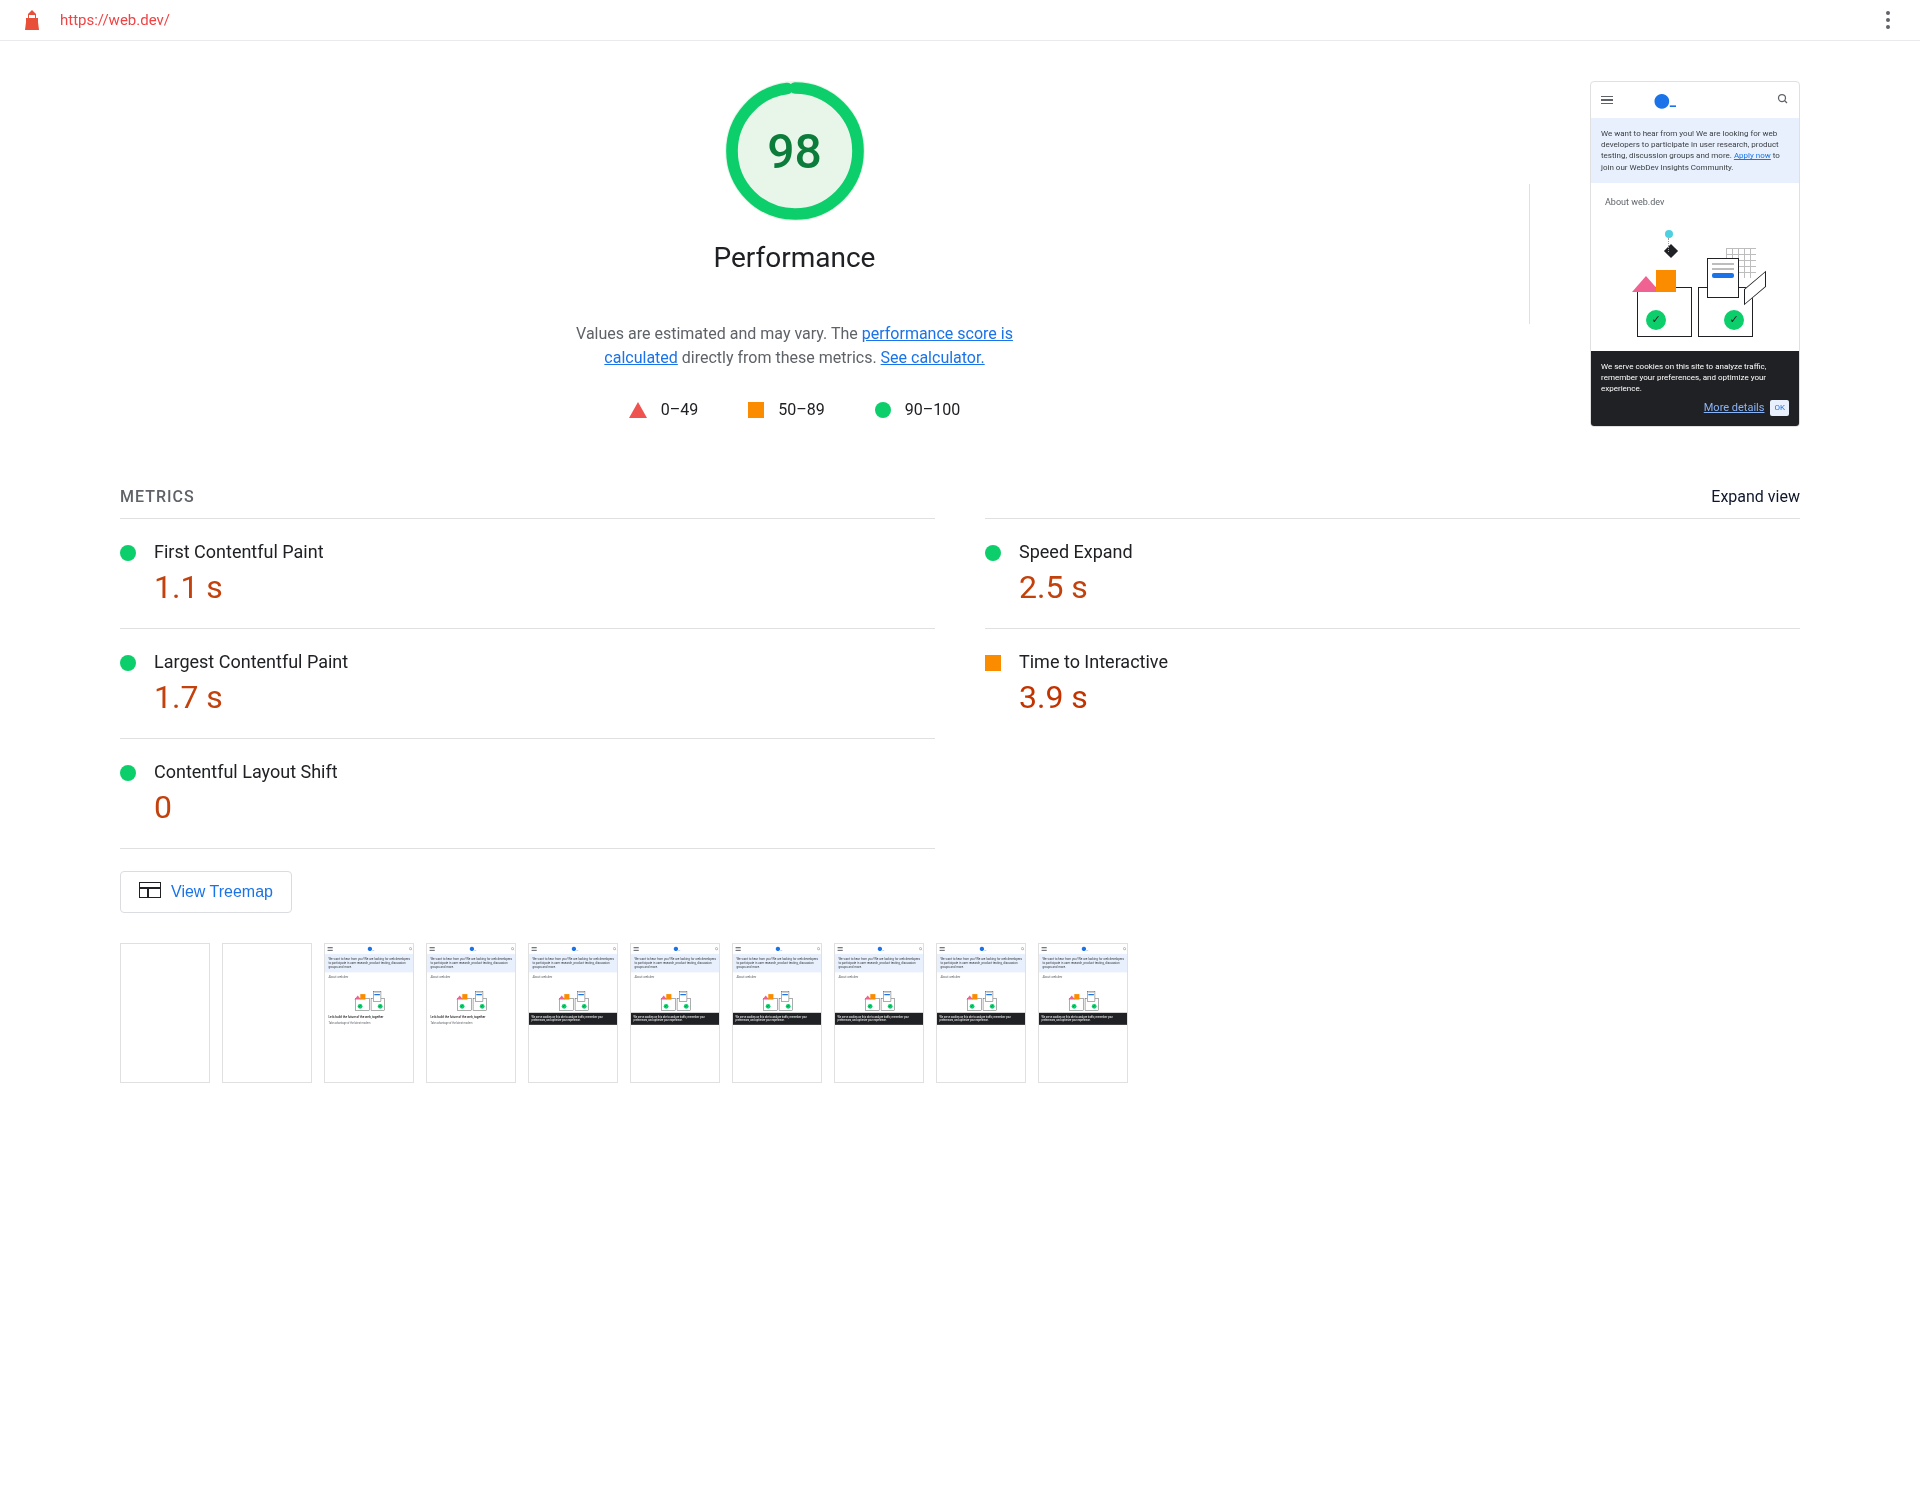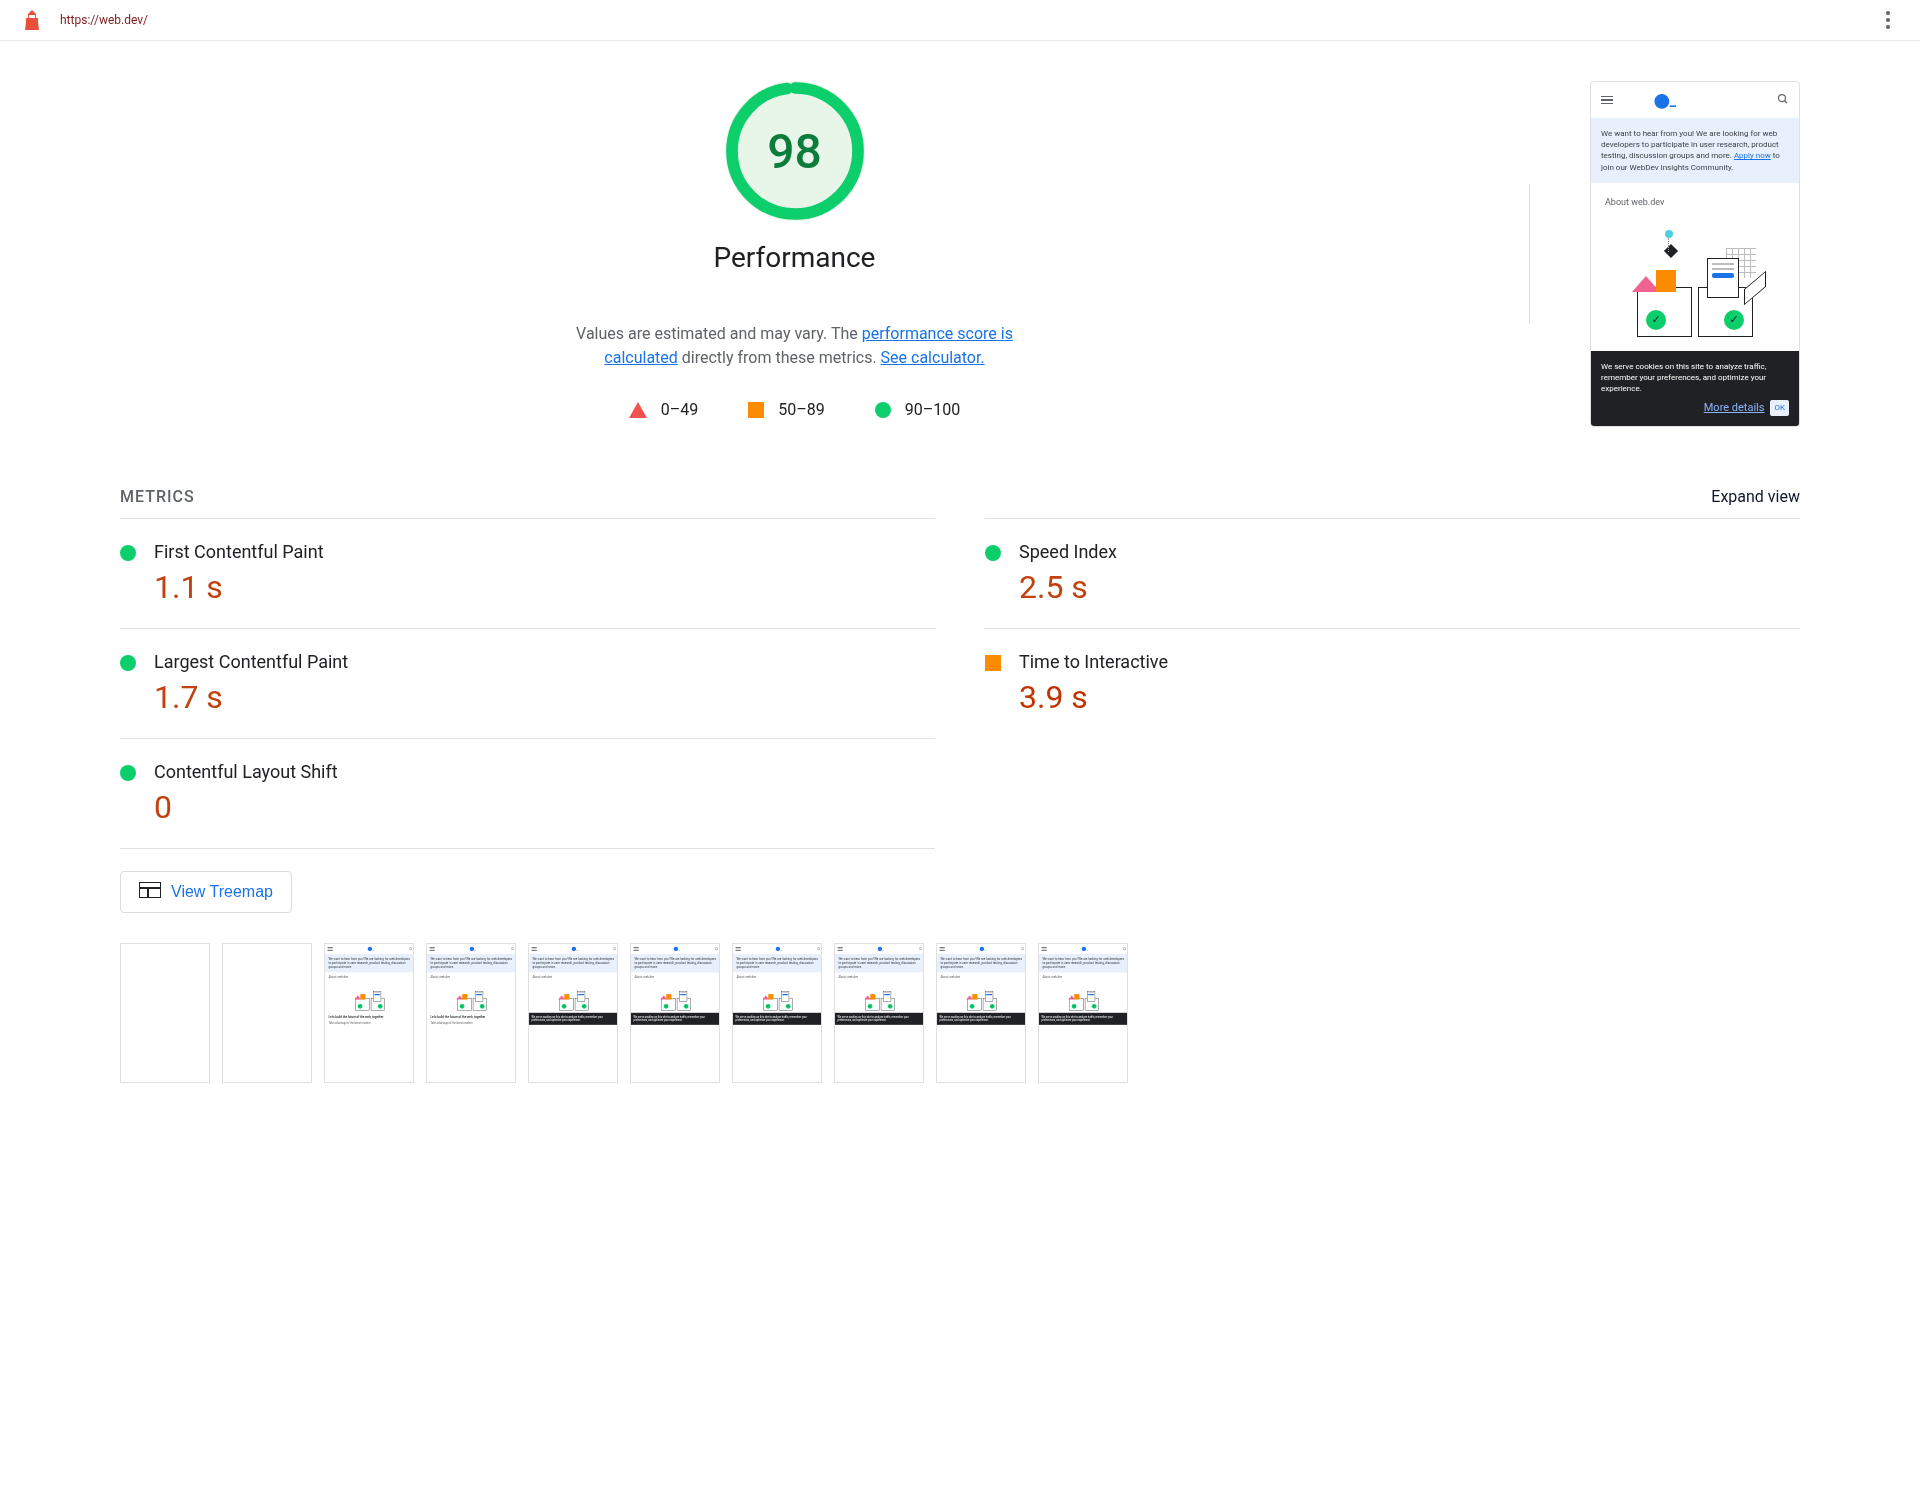--- a/index.html
+++ b/index.html
@@ -1,20 +1,20 @@
 <!DOCTYPE html>
 <html><head>
   <meta charset="utf-8">
   <style>
     * { margin: 0; padding: 0; box-sizing: border-box; }
     body { font-family: -apple-system, BlinkMacSystemFont, 'Segoe UI', Roboto, Arial, sans-serif; color: #202124; background: #fff; }
     
     .header { display: flex; align-items: center; padding: 8px 20px; border-bottom: 1px solid #e8eaed; }
     .lighthouse-icon { width: 24px; height: 24px; margin-right: 16px; }
-    .url-text { font-size: 12px; color: #7f1d1d; }
+    .url-text { font-size: 15px; color: #ef4444; }
     .header-spacer { flex: 1; }
     .more-dots { width: 24px; height: 24px; display: flex; flex-direction: column; justify-content: center; align-items: center; gap: 3px; cursor: pointer; }
     .more-dots span { width: 4px; height: 4px; background: #5f6368; border-radius: 50%; }
     
     .main-content { padding: 40px 120px 0 120px; }
     
     .top-section { display: flex; gap: 40px; }
     .score-section { flex: 1; display: flex; flex-direction: column; align-items: center; }
     
     .gauge-wrapper { position: relative; width: 140px; height: 140px; margin-bottom: 20px; text-decoration: underline; }
@@ -219,21 +219,21 @@
       <div class="metric">
         <div class="metric-indicator green"></div>
         <div class="metric-content">
           <div class="metric-name">First Contentful Paint</div>
           <div class="metric-value green">1.1 s</div>
         </div>
       </div>
       <div class="metric">
         <div class="metric-indicator green"></div>
         <div class="metric-content">
-          <div class="metric-name">Speed Index</div>
+          <div class="metric-name">Speed Expand</div>
           <div class="metric-value green">2.5 s</div>
         </div>
       </div>
       <div class="metric">
         <div class="metric-indicator green"></div>
         <div class="metric-content">
           <div class="metric-name">Largest Contentful Paint</div>
           <div class="metric-value green">1.7 s</div>
         </div>
       </div>

